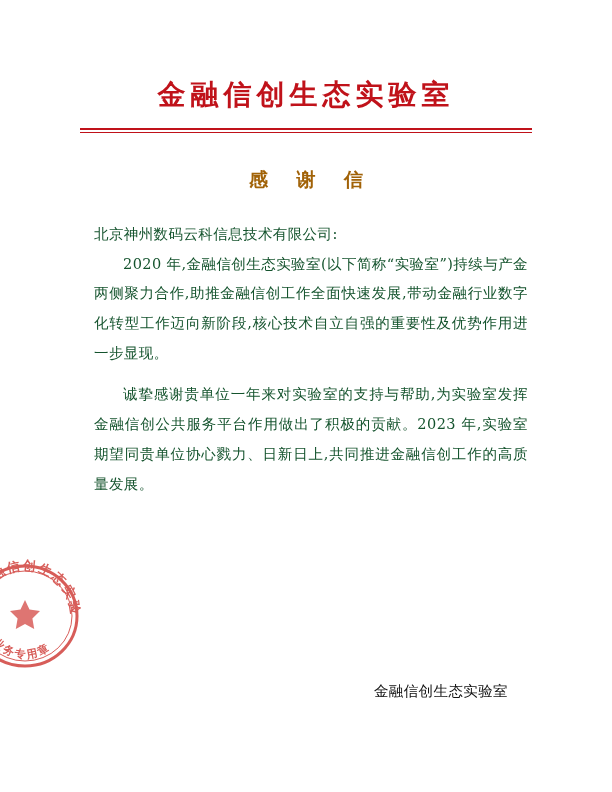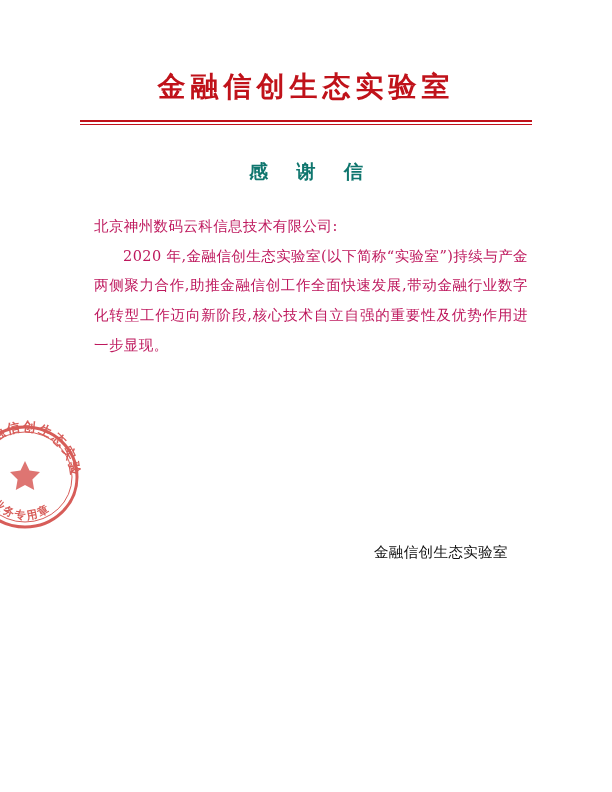--- a/index.html
+++ b/index.html
@@ -12,21 +12,21 @@
     background: #ffffff;
     font-family: "DejaVu Serif", "Liberation Serif", serif;
     color: #1a1a1a;
     overflow: hidden;
   }
   .page {
     position: relative;
     width: 612px;
     height: 792px;
     box-sizing: border-box;
-    padding: 0 80px;
+    padding: 8px 80px;
   }
 
   
   .letterhead {
     padding-top: 72px;
     text-align: center;
   }
   .letterhead-title {
     font-family: "DejaVu Serif", "Liberation Serif", serif;
     font-weight: bold;
@@ -48,29 +48,29 @@
   }
 
   
   .doc-title {
     margin-top: 34px;
     text-align: center;
     font-weight: bold;
     font-size: 19px;
     letter-spacing: 11px;
     text-indent: 11px;
-    color: #0f766e;
+    color: #a16207;
   }
 
   
   .body-block {
     margin-top: 27px;
     font-size: 14.5px;
     line-height: 2.05;
-    color: #be185d;
+    color: #14532d;
     letter-spacing: 0.4px;
   }
   .salutation {
     margin: 0 0 0 0;
     padding-left: 14px;
   }
   .para {
     margin: 0;
     text-indent: 2em;
     text-align: justify;
@@ -119,20 +119,21 @@
     <div class="letterhead-title">金融信创生态实验室</div>
     <div class="letterhead-rule"></div>
     <div class="letterhead-rule thin"></div>
   </div>
 
   <div class="doc-title">感 谢 信</div>
 
   <div class="body-block">
     <p class="salutation">北京神州数码云科信息技术有限公司:</p>
     <p class="para">2020 年,金融信创生态实验室(以下简称“实验室”)持续与产金两侧聚力合作,助推金融信创工作全面快速发展,带动金融行业数字化转型工作迈向新阶段,核心技术自立自强的重要性及优势作用进一步显现。</p>
+    <p class="para">诚挚感谢贵单位一年来对实验室的支持与帮助,为实验室发挥金融信创公共服务平台作用做出了积极的贡献。2023 年,实验室期望同贵单位协心戮力、日新日上,共同推进金融信创工作的高质量发展。</p>
   </div>
 
   <div class="signature">
 
     <div class="seal">
       <svg viewBox="0 0 126 126" width="126" height="126" aria-hidden="true">
         <defs>
           <path id="sealArc" d="M 63,63 m 0,-46 a 46,46 0 1,1 -0.1,0" fill="none"></path>
           <path id="sealArcTop" d="M 17,63 a 46,46 0 0 1 92,0" fill="none"></path>
           <path id="sealArcBottom" d="M 21,63 a 42,42 0 0 0 84,0" fill="none"></path>

